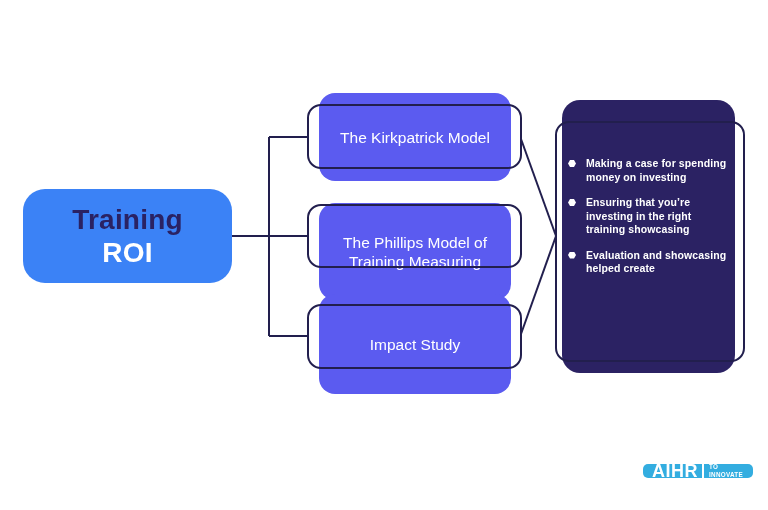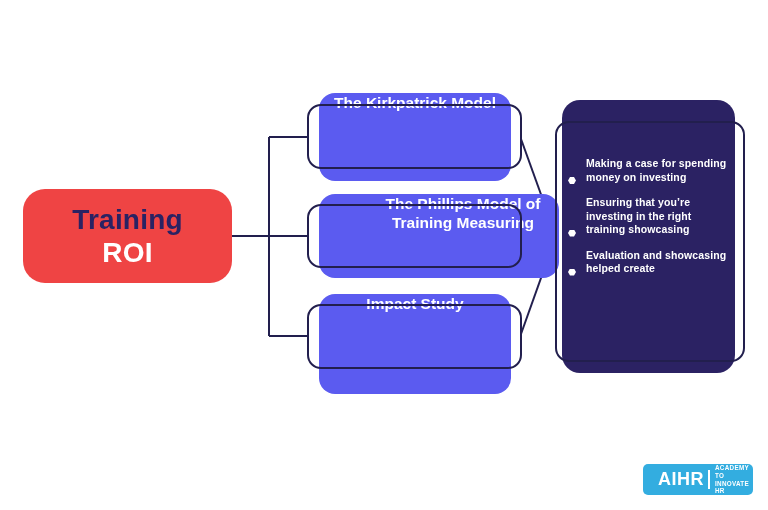--- a/index.html
+++ b/index.html
@@ -7,35 +7,35 @@
     width:768px;height:510px;position:relative;overflow:hidden;
     background:#ffffff;
     font-family:"Liberation Sans","DejaVu Sans",sans-serif;
   }
   .abs{position:absolute;}
   
   #connector-svg{position:absolute;left:0;top:0;width:768px;height:510px;z-index:1;}
   
   .root-node{
     left:23px;top:189px;width:209px;height:94px;border-radius:22px;
-    background:#ef4444;z-index:2;
+    background:#3b82f6;z-index:2;
     display:flex;flex-direction:column;align-items:center;justify-content:center;
     font-weight:bold;font-size:28px;line-height:33px;letter-spacing:0.2px;
   }
   .root-line1{color:#2A2263;}
   .root-line2{color:#ffffff;}
   
   .model-fill{
     left:319px;width:192px;border-radius:16px;background:#5B5BF0;z-index:2;
-    display:flex;flex-direction:column;align-items:center;
-    color:#ffffff;font-weight:bold;font-size:15.5px;line-height:19px;text-align:center;
+    display:flex;flex-direction:column;align-items:center;justify-content:center;
+    color:#ffffff;font-weight:normal;font-size:15.5px;line-height:19px;text-align:center;
   }
   .model-fill span{display:block;}
   #model-fill-0{top:93px;height:88px;}
-  #model-fill-1{top:194px;height:84px;padding-left:48px;}
+  #model-fill-1{top:203px;height:97px;}
   #model-fill-2{top:294px;height:100px;}
   .model-outline{
     left:307px;width:215px;height:65px;border:2px solid #221F4E;border-radius:14px;
     background:transparent;box-sizing:border-box;z-index:3;
   }
   #model-outline-0{top:104px;}
   #model-outline-1{top:204px;height:64px;}
   #model-outline-2{top:304px;}
   
   .panel-fill{
@@ -43,33 +43,33 @@
     background:#2B2263;z-index:2;
   }
   .panel-outline{
     left:555px;top:121px;width:190px;height:241px;border:2px solid #221F4E;
     border-radius:14px;box-sizing:border-box;background:transparent;z-index:3;
   }
   .panel-content{
     left:568px;top:157px;width:162px;z-index:4;
     display:flex;flex-direction:column;gap:12px;
   }
-  .benefit-item{display:flex;flex-direction:row;gap:10px;align-items:flex-end;}
+  .benefit-item{display:flex;flex-direction:row;gap:10px;align-items:flex-start;}
   .hex-bullet{
     flex:none;width:8px;height:7px;margin-top:3px;background:#ffffff;
     clip-path:polygon(25% 0,75% 0,100% 50%,75% 100%,25% 100%,0 50%);
   }
   .benefit-text{
     color:#ffffff;font-weight:bold;font-size:10.5px;line-height:13.5px;letter-spacing:0.1px;
   }
   .benefit-text span{display:block;}
   
   .logo{
-    left:643px;top:464px;width:110px;height:31px;border-radius:5px;background:#33ADE0;
-    z-index:2;display:flex;flex-direction:row;align-items:center;padding-left:15px;
+    left:643px;top:464px;width:110px;height:14px;border-radius:5px;background:#33ADE0;
+    z-index:2;display:flex;flex-direction:row;align-items:center;padding-left:9px;
     box-sizing:border-box;
   }
   .logo-brand{color:#ffffff;font-weight:bold;font-size:18px;letter-spacing:0.5px;}
   .logo-divider{width:2px;height:19px;background:#ffffff;margin:0 5px 0 4px;flex:none;}
   .logo-tagline{
     color:#ffffff;font-weight:bold;font-size:6.3px;line-height:7.6px;letter-spacing:0.3px;
   }
   .logo-tagline span{display:block;}
 </style>
 </head>

